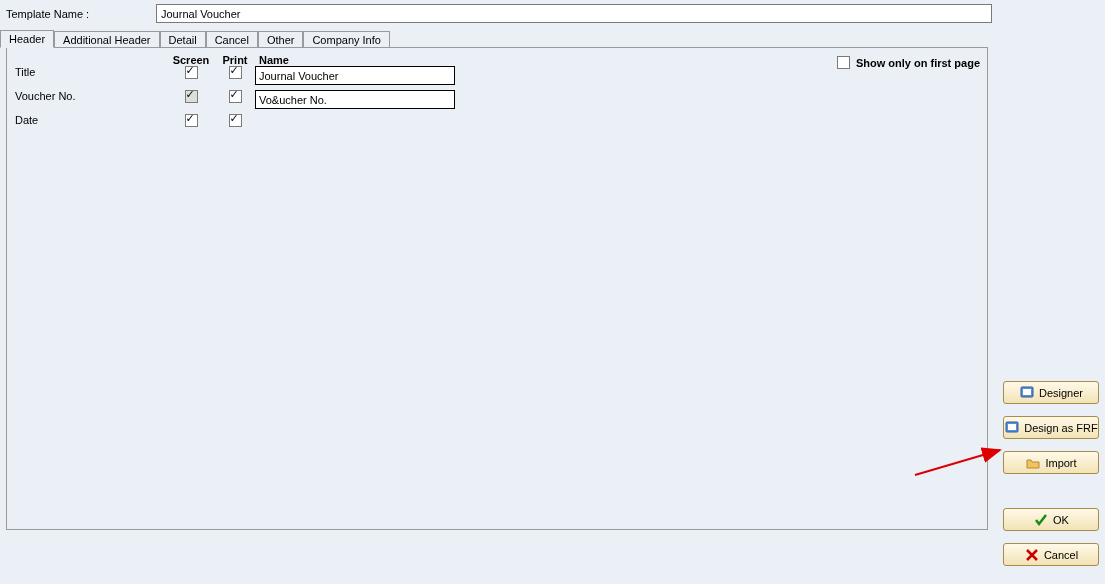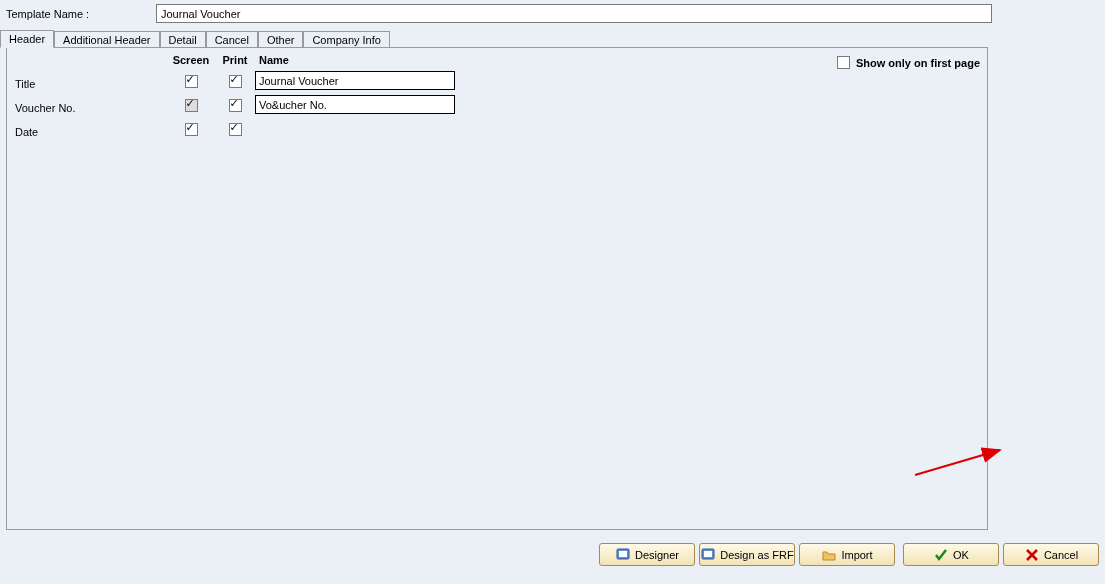--- a/index.html
+++ b/index.html
@@ -79,21 +79,21 @@
     top: 8px;
     display: flex;
     align-items: center;
     font-weight: bold;
   }
   .show-only .cb {
     margin-right: 6px;
   }
   .row {
     display: flex;
-    align-items: flex-end;
+    align-items: flex-start;
     height: 24px;
   }
   .row .col-label { font-weight: normal; }
   .cb-wrap { width: 48px; text-align: center; }
   .cb-wrap2 { width: 40px; text-align: center; }
   .cb {
     width: 13px; height: 13px;
     border: 1px solid #7a7a7a;
     background: #fff;
     display: inline-block;
@@ -114,22 +114,22 @@
     background: #fff;
     padding: 1px 3px;
     font-family: inherit;
     font-size: 11px;
   }
   .btn-col {
     position: absolute;
     right: 6px;
     bottom: 18px;
     display: flex;
-    flex-direction: row;
-    gap: 4px;
+    flex-direction: column;
+    gap: 12px;
   }
   .btn {
     width: 96px;
     height: 23px;
     border: 1px solid #a78c4a;
     background: linear-gradient(#fff9e8, #f2e3b6);
     border-radius: 3px;
     display: flex;
     align-items: center;
     justify-content: center;

